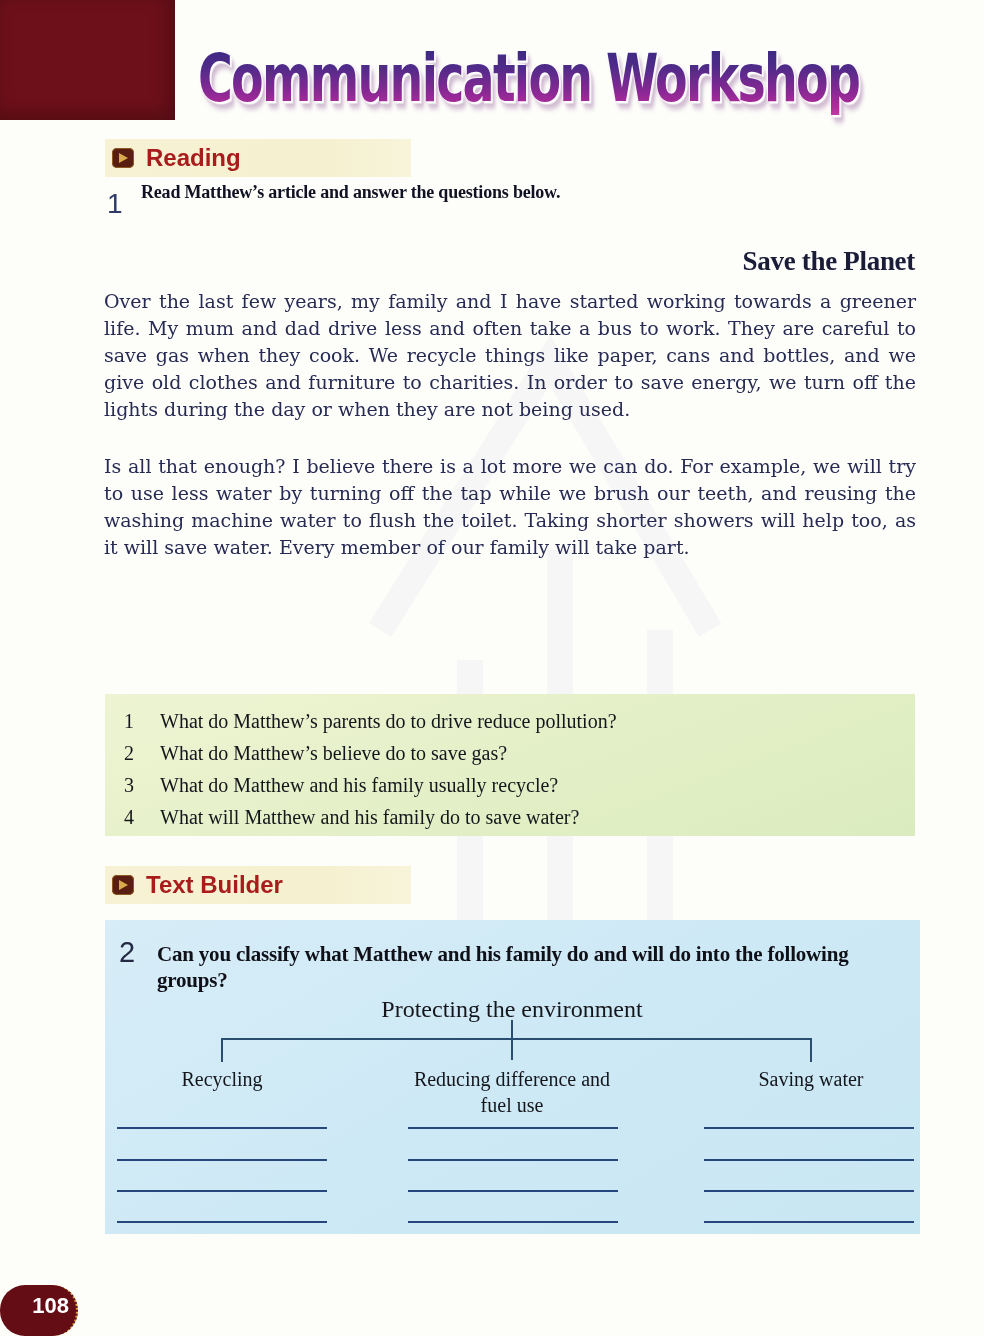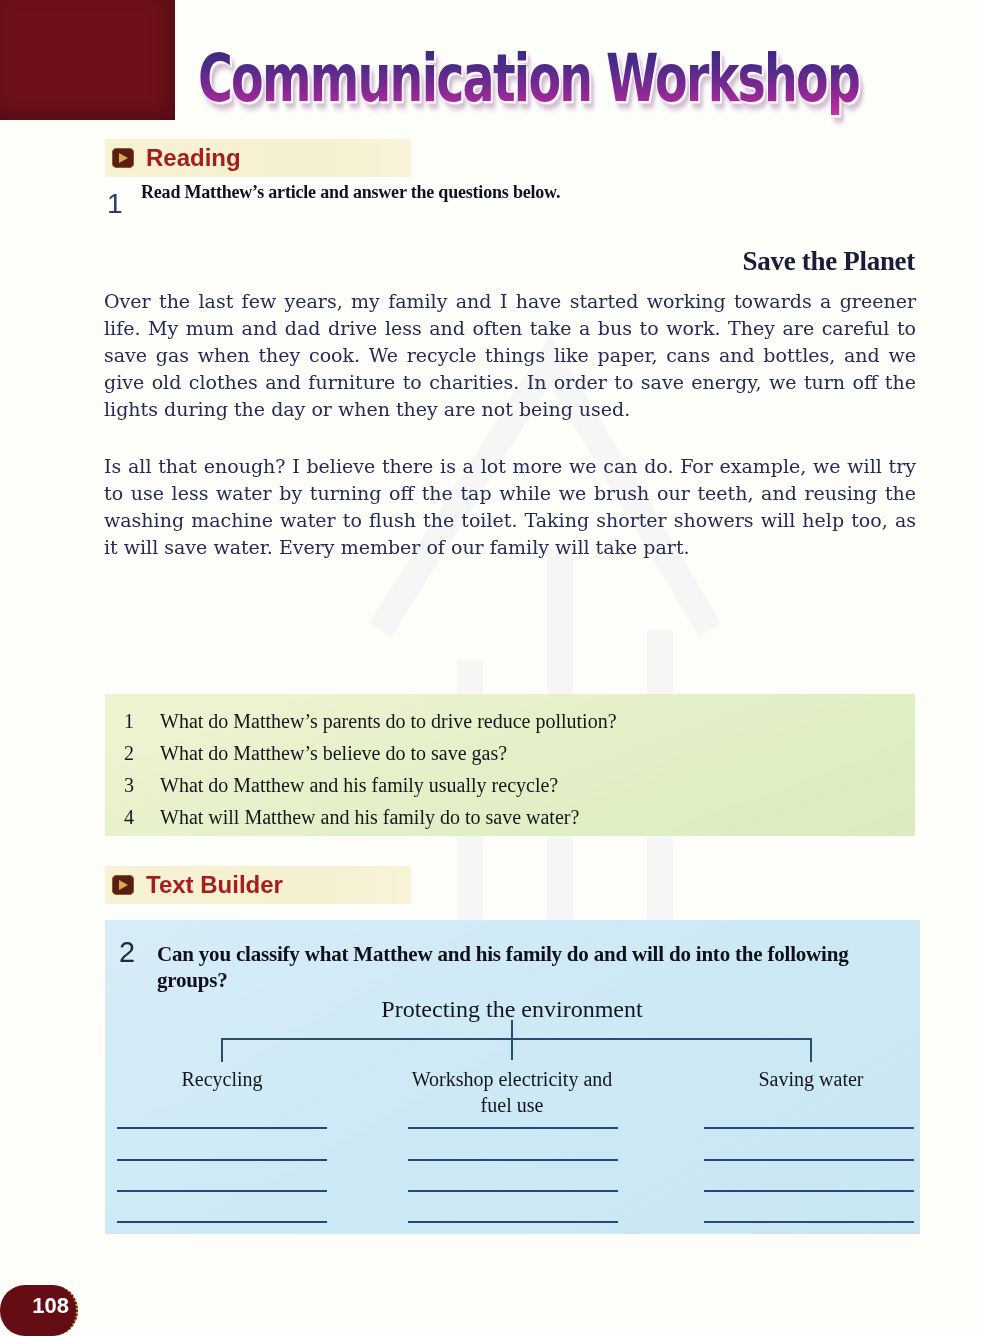--- a/index.html
+++ b/index.html
@@ -158,21 +158,21 @@
     <div class="tb-instruction">Can you classify what Matthew and his family do and will do into the following groups?</div>
 
     <div class="diagram-root">Protecting the environment</div>
 
     <div class="d-line" style="left:406px; top:100px; width:2px; height:40px;"></div>
     <div class="d-line" style="left:116px; top:118px; width:591px; height:2px;"></div>
     <div class="d-line" style="left:116px; top:118px; width:2px; height:24px;"></div>
     <div class="d-line" style="left:705px; top:118px; width:2px; height:24px;"></div>
 
     <div class="branch-label" style="left:27px;  top:146px; width:180px;">Recycling</div>
-    <div class="branch-label" style="left:297px; top:146px; width:220px;">Workshop electricity and fuel use</div>
+    <div class="branch-label" style="left:297px; top:146px; width:220px;">Reducing difference and fuel use</div>
     <div class="branch-label" style="left:611px; top:146px; width:190px;">Saving water</div>
 
     <div class="blank-line" style="left:12px;  top:207px;"></div>
     <div class="blank-line" style="left:12px;  top:239px;"></div>
     <div class="blank-line" style="left:12px;  top:270px;"></div>
     <div class="blank-line" style="left:12px;  top:301px;"></div>
     <div class="blank-line" style="left:303px; top:207px;"></div>
     <div class="blank-line" style="left:303px; top:239px;"></div>
     <div class="blank-line" style="left:303px; top:270px;"></div>
     <div class="blank-line" style="left:303px; top:301px;"></div>

